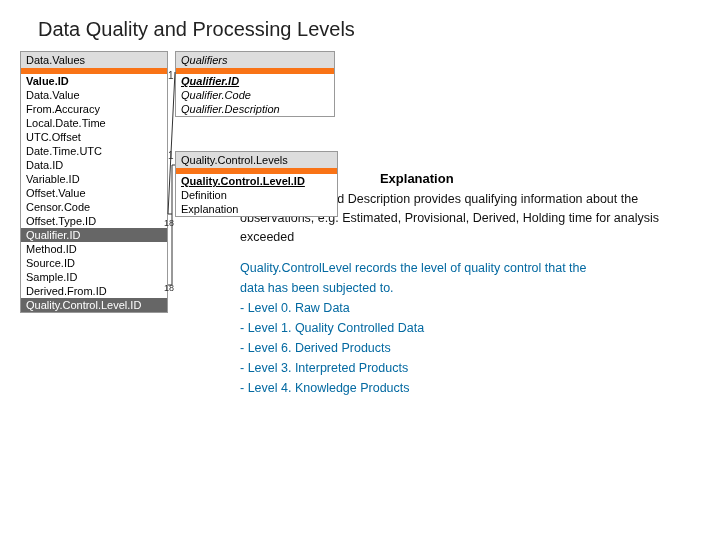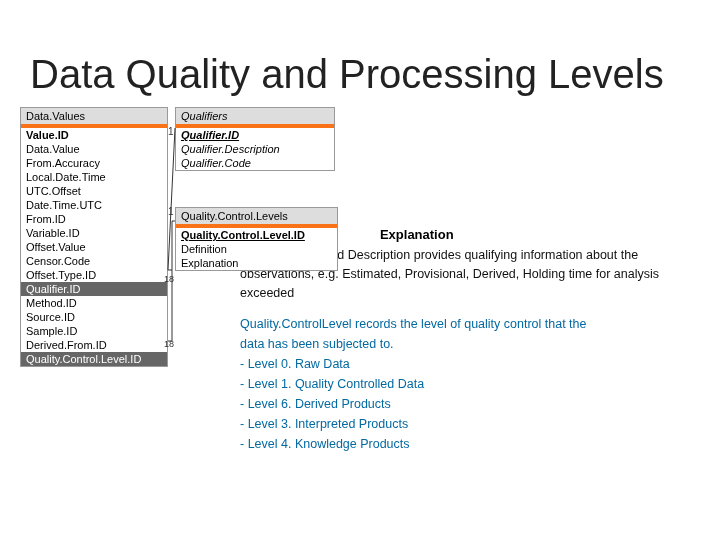--- a/index.html
+++ b/index.html
@@ -5,25 +5,24 @@
     * { box-sizing: border-box; margin: 0; padding: 0; }
     body {
       background: #fff;
       font-family: Arial, sans-serif;
       width: 720px;
       height: 540px;
       overflow: hidden;
       position: relative;
     }
     .page-title {
-      font-size: 40px;
+      font-size: 20px;
       font-weight: normal;
       color: #222;
-      padding: 18px 30px 10px 30px;
-      margin-top: 34px;
+      padding: 18px 30px 10px 38px;
     }
     .content-area {
       display: flex;
       flex-direction: row;
       padding: 0 20px;
       gap: 0;
     }
     
     .diagram-area {
       width: 210px;
@@ -34,21 +33,21 @@
     .db-table {
       border: 1px solid #999;
       background: #fff;
       font-size: 11px;
       position: absolute;
     }
     .db-table-header {
       background: #ddd;
       font-weight: normal;
       padding: 2px 5px;
-      border-bottom: 4px solid #f97316;
+      border-bottom: 6px solid #f97316;
       font-size: 11px;
     }
     .db-table-row {
       padding: 1px 5px;
       font-size: 11px;
       white-space: nowrap;
     }
     .db-table-row.bold {
       font-weight: bold;
     }
@@ -105,38 +104,38 @@
   <div class="diagram-area">
 
     <div class="db-table" style="left:0; top:0; width:148px;">
       <div class="db-table-header">Data.Values</div>
       <div class="db-table-row bold">Value.ID</div>
       <div class="db-table-row">Data.Value</div>
       <div class="db-table-row">From.Accuracy</div>
       <div class="db-table-row">Local.Date.Time</div>
       <div class="db-table-row">UTC.Offset</div>
       <div class="db-table-row">Date.Time.UTC</div>
-      <div class="db-table-row">From.ID</div>
+      <div class="db-table-row">Data.ID</div>
       <div class="db-table-row">Variable.ID</div>
       <div class="db-table-row">Offset.Value</div>
       <div class="db-table-row">Censor.Code</div>
       <div class="db-table-row">Offset.Type.ID</div>
       <div class="db-table-row highlighted">Qualifier.ID</div>
       <div class="db-table-row">Method.ID</div>
       <div class="db-table-row">Source.ID</div>
       <div class="db-table-row">Sample.ID</div>
       <div class="db-table-row">Derived.From.ID</div>
       <div class="db-table-row highlighted">Quality.Control.Level.ID</div>
     </div>
 
     <div class="db-table" style="left:155px; top:0; width:160px;font-style:italic;">
       <div class="db-table-header">Qualifiers</div>
       <div class="db-table-row bold underlined" style="text-decoration:underline; font-weight:bold;">Qualifier.ID</div>
+      <div class="db-table-row">Qualifier.Code</div>
       <div class="db-table-row">Qualifier.Description</div>
-      <div class="db-table-row">Qualifier.Code</div>
     </div>
 
     <div class="db-table" style="left:155px; top:100px; width:163px;">
       <div class="db-table-header">Quality.Control.Levels</div>
       <div class="db-table-row bold" style="text-decoration:underline; font-weight:bold;">Quality.Control.Level.ID</div>
       <div class="db-table-row">Definition</div>
       <div class="db-table-row">Explanation</div>
     </div>
 
     <svg class="connector-svg">

